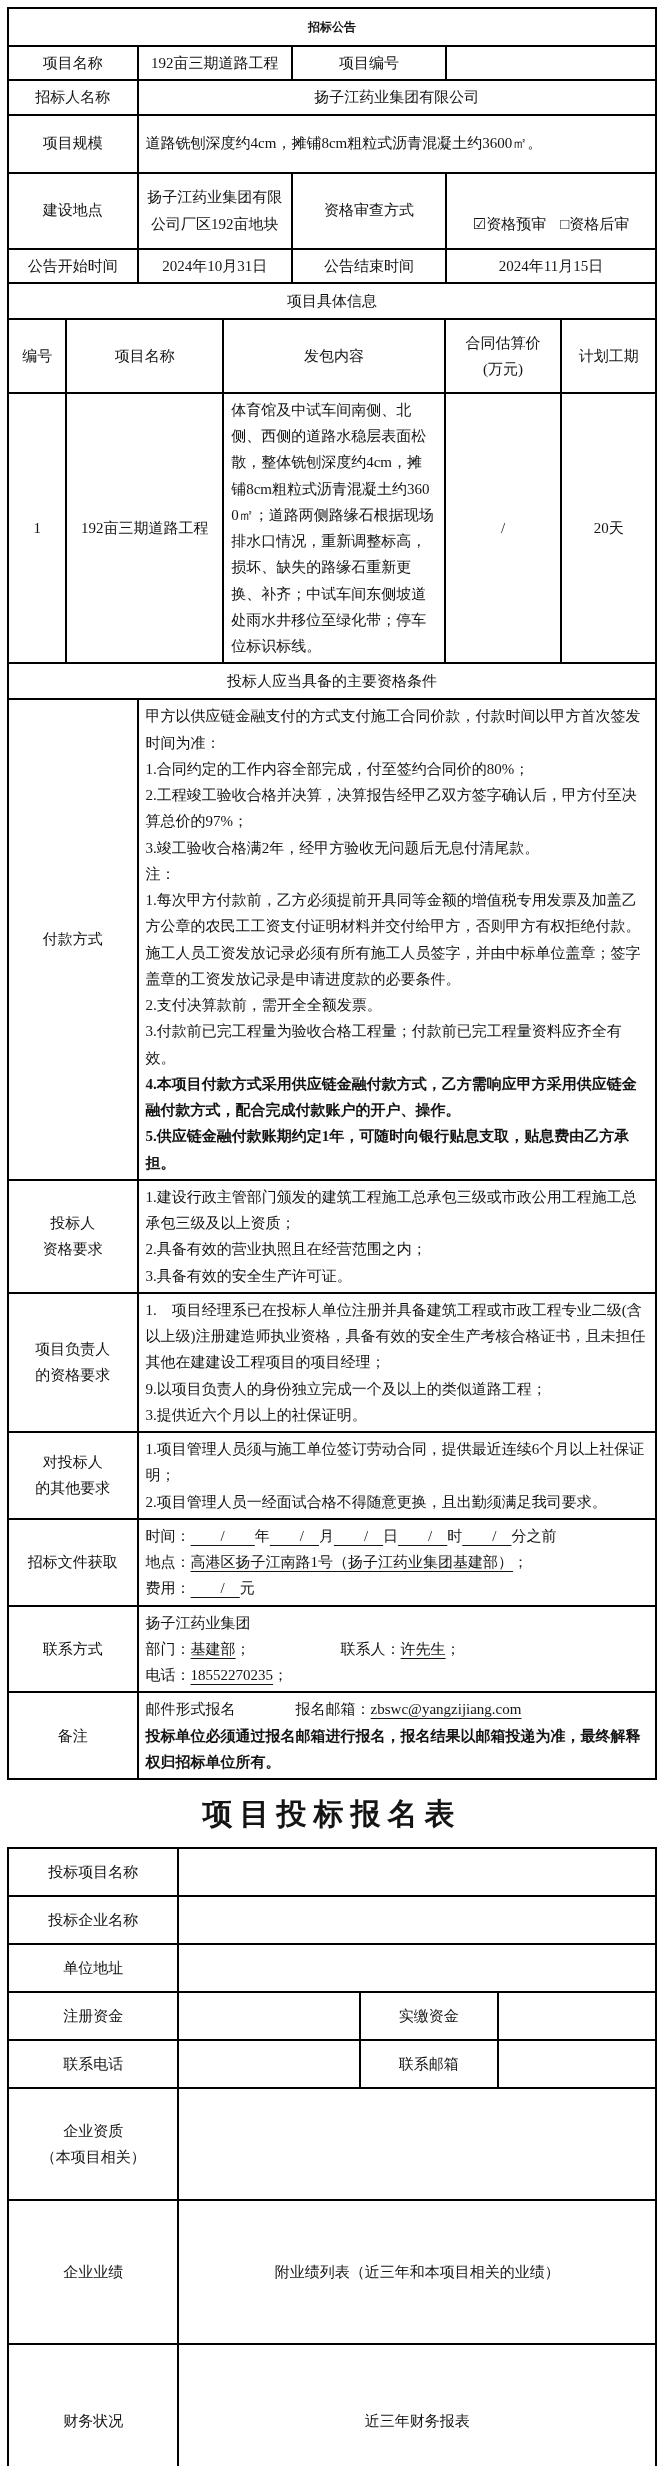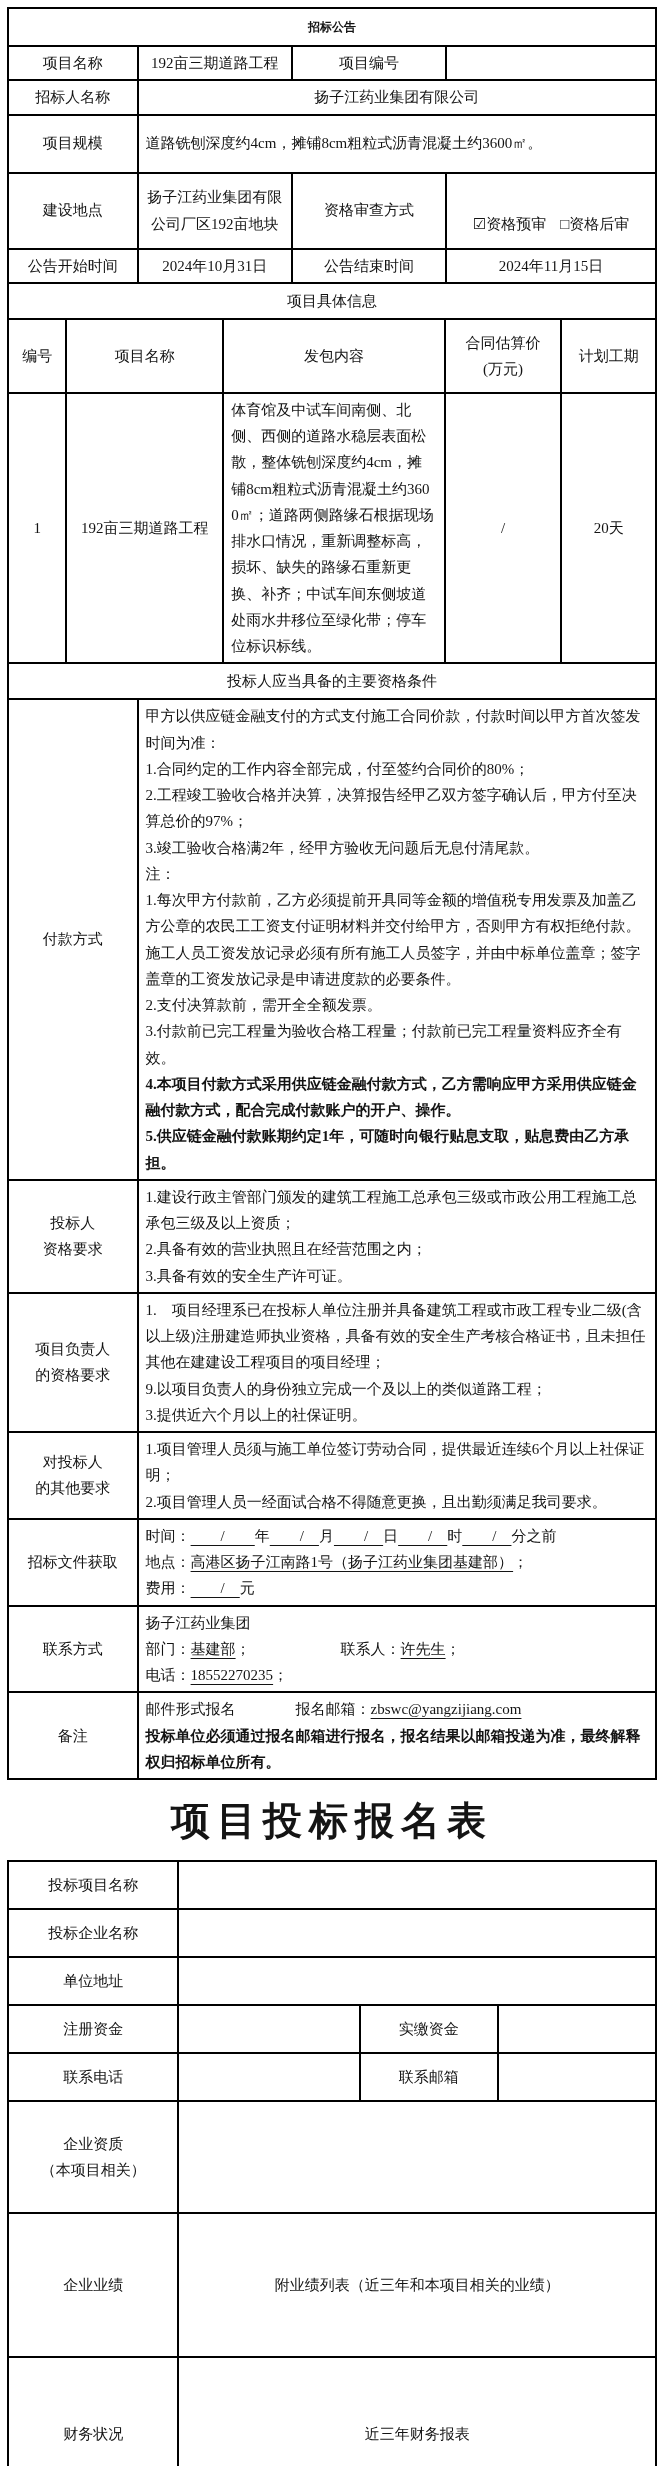--- a/index.html
+++ b/index.html
@@ -19,21 +19,21 @@
   .h42{height:40px;}
   .h110{height:104px;}
   .h140{height:136px;}
   .h150{height:146px;}
   .u{text-decoration:underline;text-underline-offset:4px;}
   .b{font-weight:bold;}
   .bu{font-weight:bold;text-underline-offset:4px;text-align:center;}
   .line{text-align:left;}
   .cbx{white-space:nowrap;}
   .cbx + .cbx{margin-left:14px;}
-  .form-heading{text-align:center;font-size:39px;font-weight:bold;letter-spacing:7px;
+  .form-heading{text-align:center;font-size:30px;font-weight:bold;letter-spacing:7px;
      margin:14px 0 12px 0;}
 </style>
 </head>
 <body>
 
 <div class="page">
 
   <table class="sect">
     <colgroup>
         <col style="width:20%">

